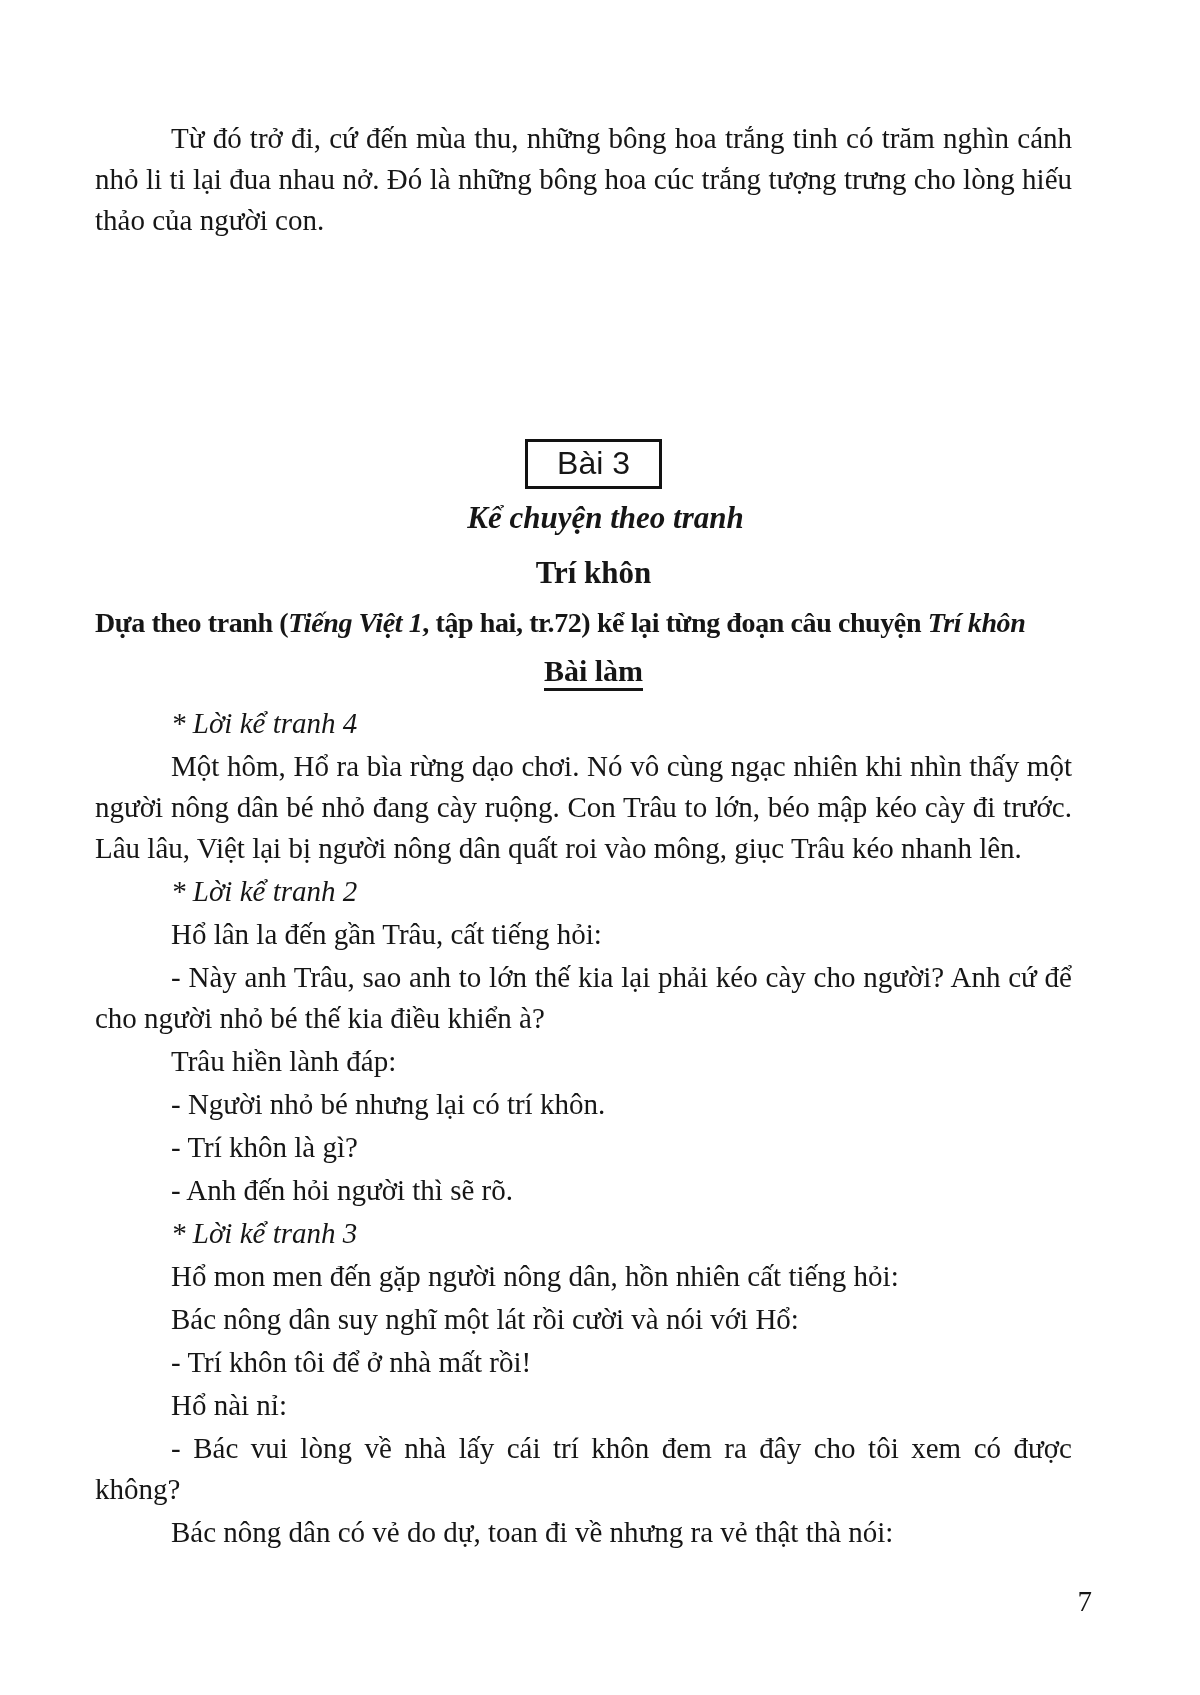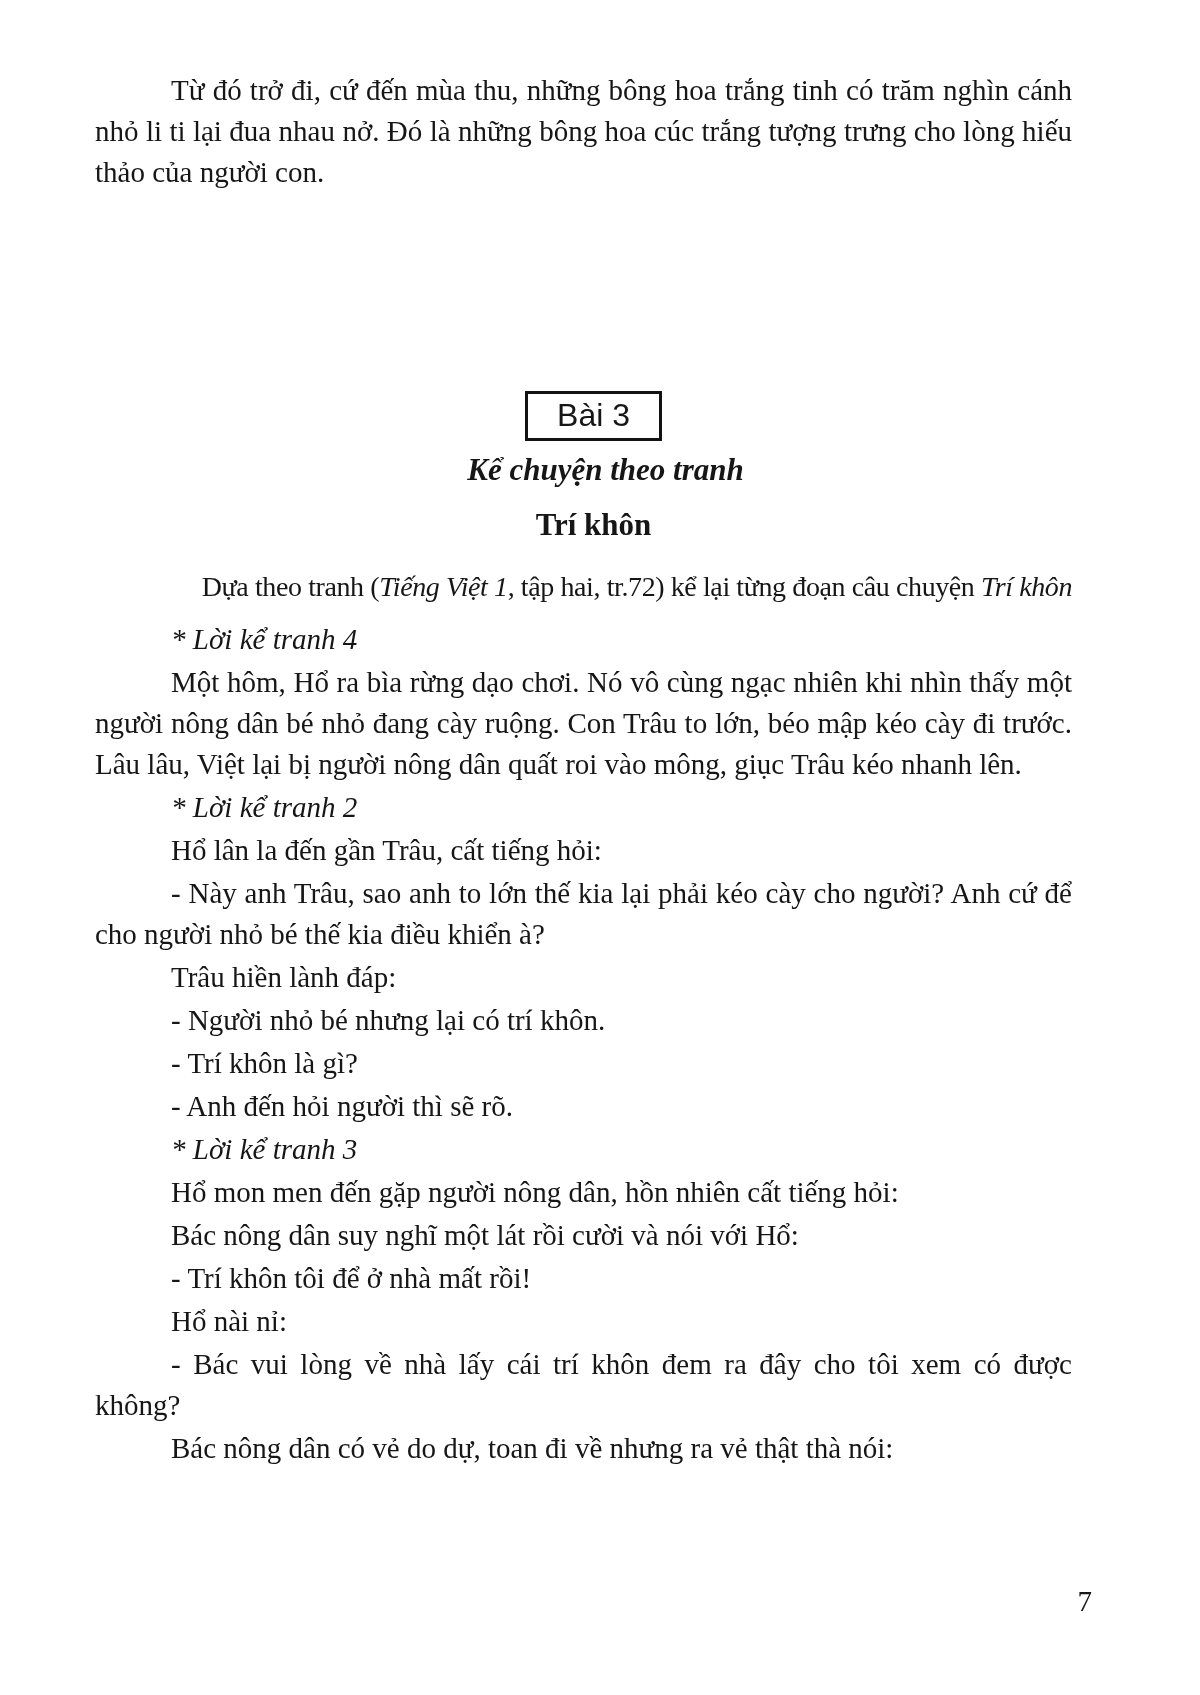--- a/index.html
+++ b/index.html
@@ -1,20 +1,20 @@
 <!DOCTYPE html>
 <html><head>
 <meta charset="utf-8">
 <style>
   html,body { margin:0; padding:0; background:#ffffff; }
   .page {
     position:relative;
     width:1200px; height:1695px;
     box-sizing:border-box;
-    padding:70px 128px 0 95px;
+    padding:118px 128px 0 95px;
     background:#ffffff;
     color:#161616;
     font-family:"Liberation Serif","DejaVu Serif",serif;
     font-size:29px;
     overflow:hidden;
   }
   p { margin:0; }
   .intro {
     text-align:justify;
     text-indent:76px;
@@ -39,23 +39,23 @@
     font-size:31px; line-height:38px;
   }
   .story-title {
     margin-top:17px;
     text-align:center;
     position:relative; left:10px;
     font-weight:bold;
     font-size:31px; line-height:38px;
   }
   .prompt {
-    margin-top:24px;
-    text-align:right;
-    font-weight:normal;
+    margin-top:12px;
+    text-align:left;
+    font-weight:bold;
     font-size:28px; line-height:38px;
     letter-spacing:-0.4px;
     white-space:nowrap;
   }
   .prompt .it { font-style:italic; }
   .answer-heading {
     margin-top:10px;
     text-align:center;
     position:relative; left:10px;
     font-weight:bold;
@@ -89,20 +89,23 @@
   <div class="lesson-box">Bài 3</div>
 
   <p class="subtitle">Kể chuyện theo tranh</p>
 
   <p class="story-title">Trí khôn</p>
 
   <p class="prompt">
     <span>Dựa theo tranh (</span><span class="it">Tiếng Việt 1</span><span>, tập hai, tr.72) kể lại từng đoạn câu chuyện </span><span class="it">Trí khôn</span>
   </p>
 
+  <p class="answer-heading">
+    <span>Bài làm</span>
+  </p>
 
   <div class="story">
       <p class="para caption">* Lời kể tranh 4</p>
       <p class="para">Một hôm, Hổ ra bìa rừng dạo chơi. Nó vô cùng ngạc nhiên khi nhìn thấy một người nông dân bé nhỏ đang cày ruộng. Con Trâu to lớn, béo mập kéo cày đi trước. Lâu lâu, Việt lại bị người nông dân quất roi vào mông, giục Trâu kéo nhanh lên.</p>
       <p class="para caption">* Lời kể tranh 2</p>
       <p class="para">Hổ lân la đến gần Trâu, cất tiếng hỏi:</p>
       <p class="para">- Này anh Trâu, sao anh to lớn thế kia lại phải kéo cày cho người? Anh cứ để cho người nhỏ bé thế kia điều khiển à?</p>
       <p class="para">Trâu hiền lành đáp:</p>
       <p class="para">- Người nhỏ bé nhưng lại có trí khôn.</p>
       <p class="para">- Trí khôn là gì?</p>

